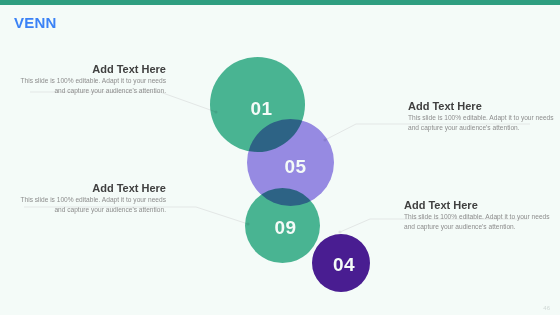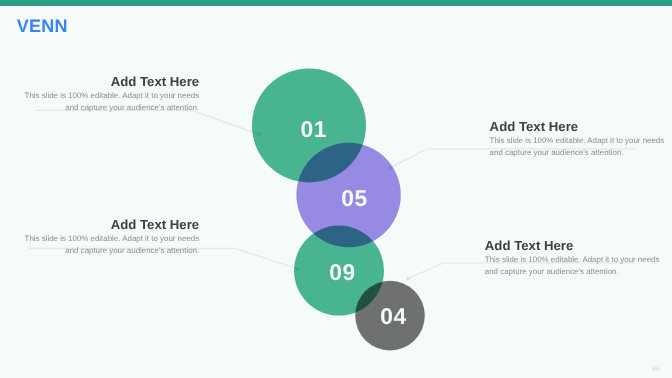--- a/index.html
+++ b/index.html
@@ -80,23 +80,23 @@
     background: #9d8ce9;
   }
   #c2 .circle-num { transform: translate(5px, 4px); }
   #c3 {
     left: 245px; top: 188px;
     width: 75px; height: 75px;
     background: #4cb796;
   }
   #c3 .circle-num { transform: translate(3px, 2px); }
   #c4 {
-    left: 296px; top: 234px;
+    left: 312px; top: 234px;
     width: 58px; height: 58px;
-    background: #737373;
+    background: #4c1d95;
   }
   #c4 .circle-num { transform: translate(3px, 2px); }
 
   .text-block {
     position: absolute;
     width: 148px;
   }
   .tb-title {
     font-size: 11px;
     font-weight: bold;

